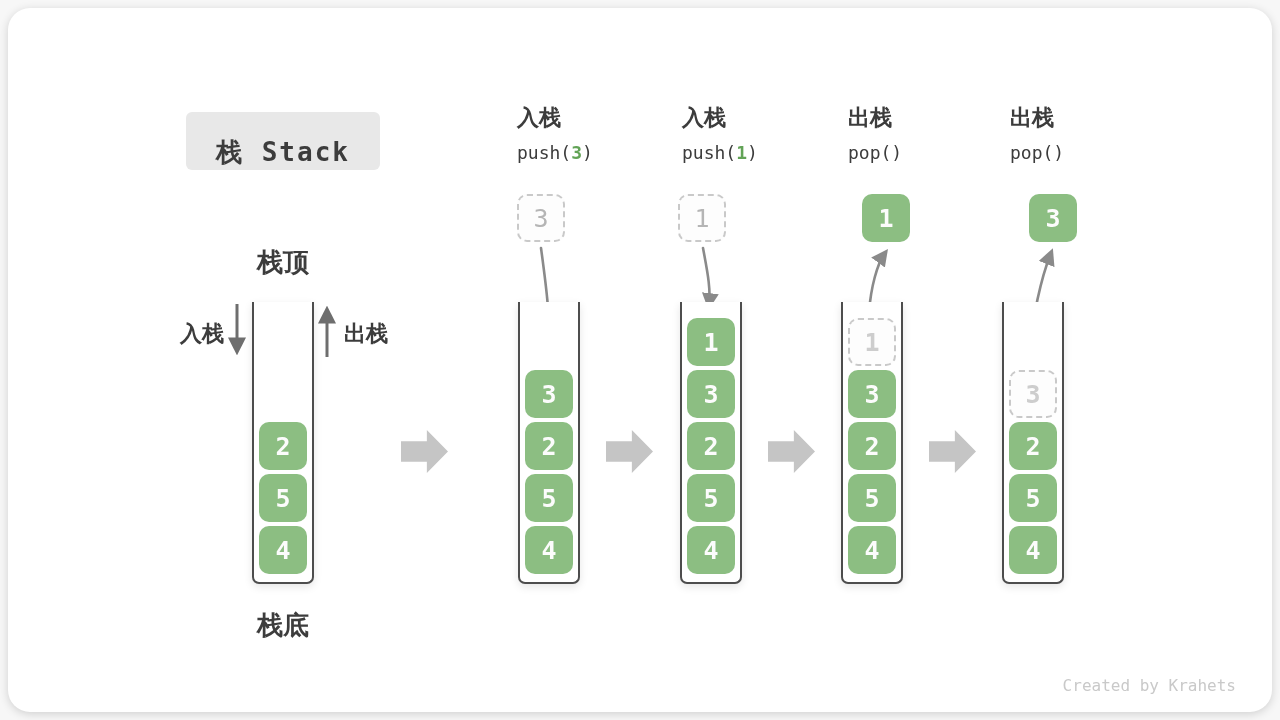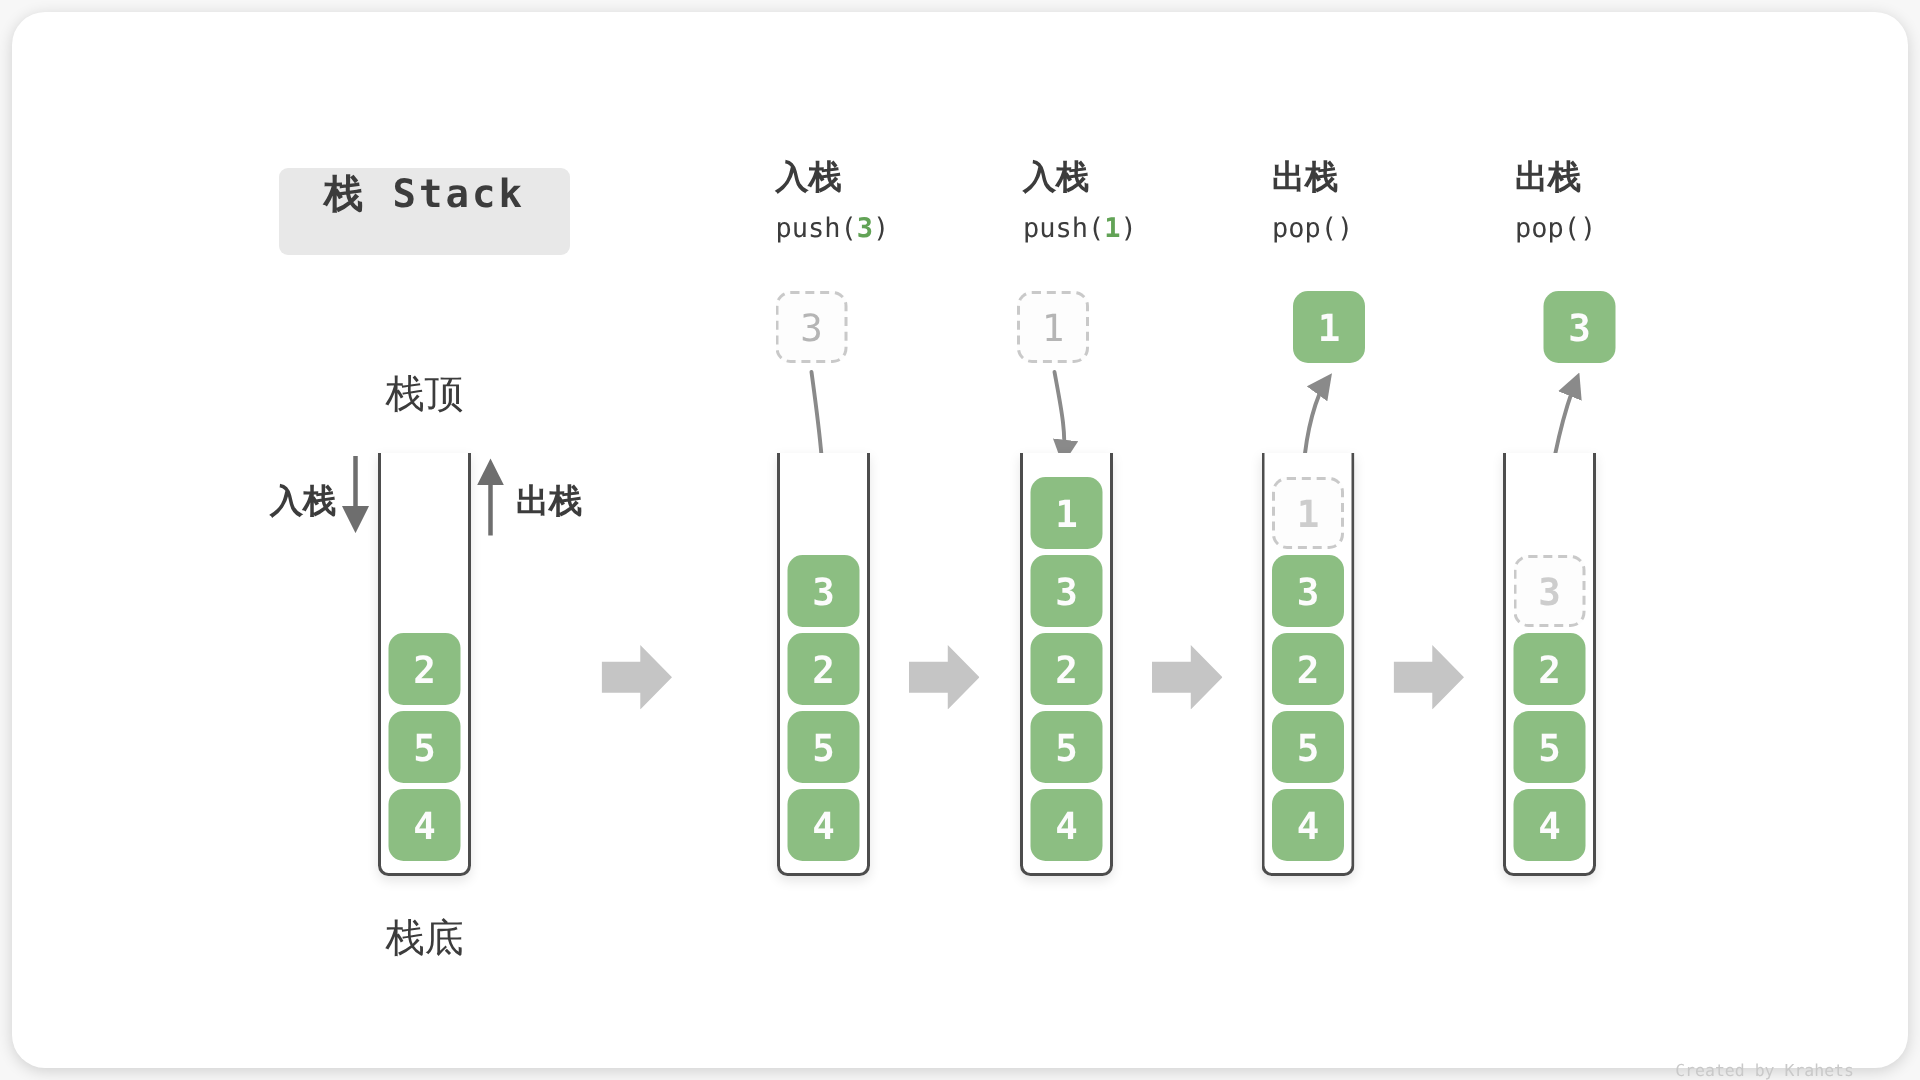--- a/index.html
+++ b/index.html
@@ -21,25 +21,25 @@
   body{background:#f7f7f7;font-family:"Liberation Sans","DejaVu Sans",sans-serif;}
   .card{
     position:absolute;left:8px;top:8px;width:1264px;height:704px;
     background:#ffffff;border-radius:22px;
     box-shadow:0 2px 10px rgba(0,0,0,0.16);
   }
   .abs{position:absolute;}
   .title-box{
     left:178px;top:104px;width:194px;height:58px;
     background:var(--title-bg);border-radius:6px;
-    display:flex;align-items:flex-start;justify-content:center;
+    display:flex;align-items:flex-end;justify-content:center;
     font-family:"DejaVu Sans Mono",monospace;font-weight:bold;
     font-size:26px;color:var(--ink);letter-spacing:2px;
   }
-  .cjk-big{font-size:26px;font-weight:normal;color:var(--ink);}
+  .cjk-big{font-size:26px;font-weight:bold;color:var(--ink);}
   .cjk-side{font-size:22px;font-weight:bold;color:var(--ink);}
   #lbl-top{left:244px;top:237px;width:62px;text-align:center;}
   #lbl-bottom{left:244px;top:600px;width:62px;text-align:center;}
   #lbl-push{left:168px;top:311px;width:48px;text-align:right;}
   #lbl-pop{left:336px;top:311px;width:48px;text-align:left;}
   .stage-header{top:96px;line-height:28px;}
   .stage-header .action{font-size:22px;font-weight:bold;color:var(--ink);}
   .stage-header .code{
     margin-top:7px;font-family:"DejaVu Sans Mono",monospace;
     font-size:18px;color:var(--ink);line-height:28px;
@@ -66,21 +66,21 @@
     background:#fdfdfd;border:2px dashed var(--ghost-border);color:var(--ghost-text);
     font-weight:400;
   }
   .block-arrow{
     top:422px;width:47px;height:43px;background:var(--block);
     clip-path:polygon(0% 26%,55% 26%,55% 0%,100% 50%,55% 100%,55% 74%,0% 74%);
   }
   .overlay{left:0;top:0;width:1264px;height:704px;pointer-events:none;}
   .watermark{
     right:36px;top:668px;font-family:"DejaVu Sans Mono",monospace;
-    font-size:11px;color:var(--wm);margin-top:31px;
+    font-size:16px;color:var(--wm);
   }
 </style>
 </head>
 <body>
 
 <div class="card">
 
   <div class="abs title-box">
     <span>栈 Stack</span>
   </div>

